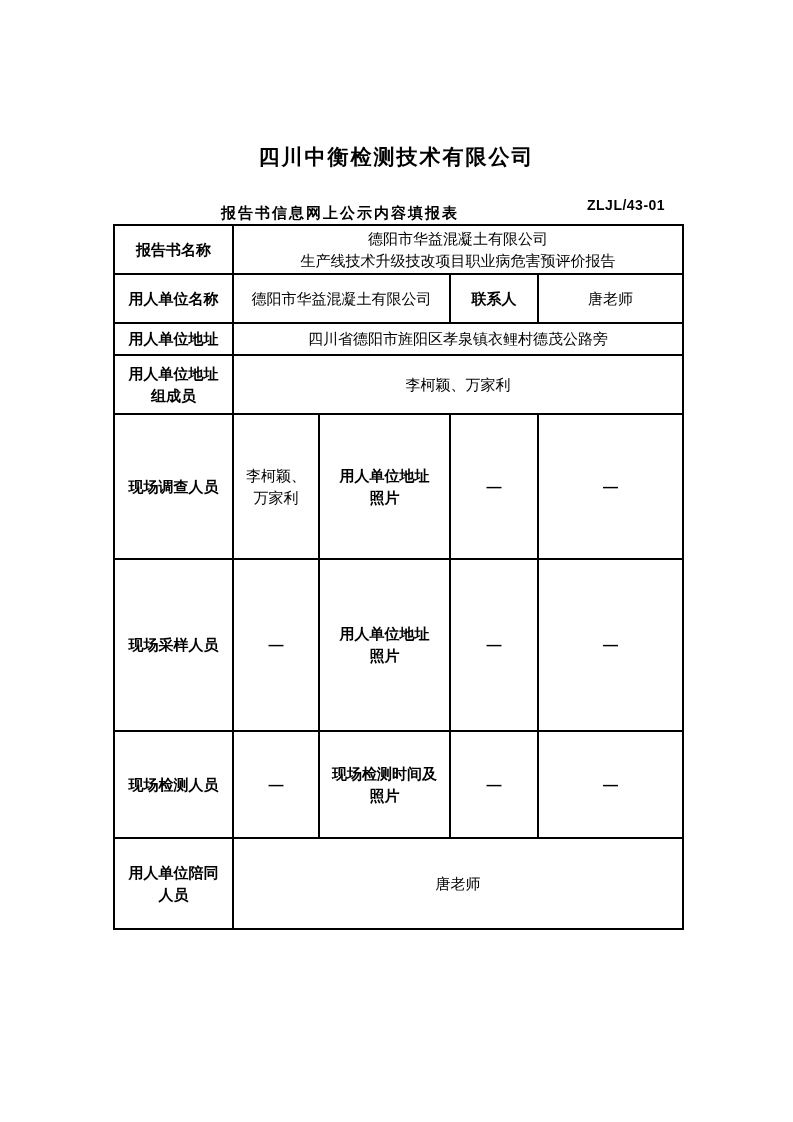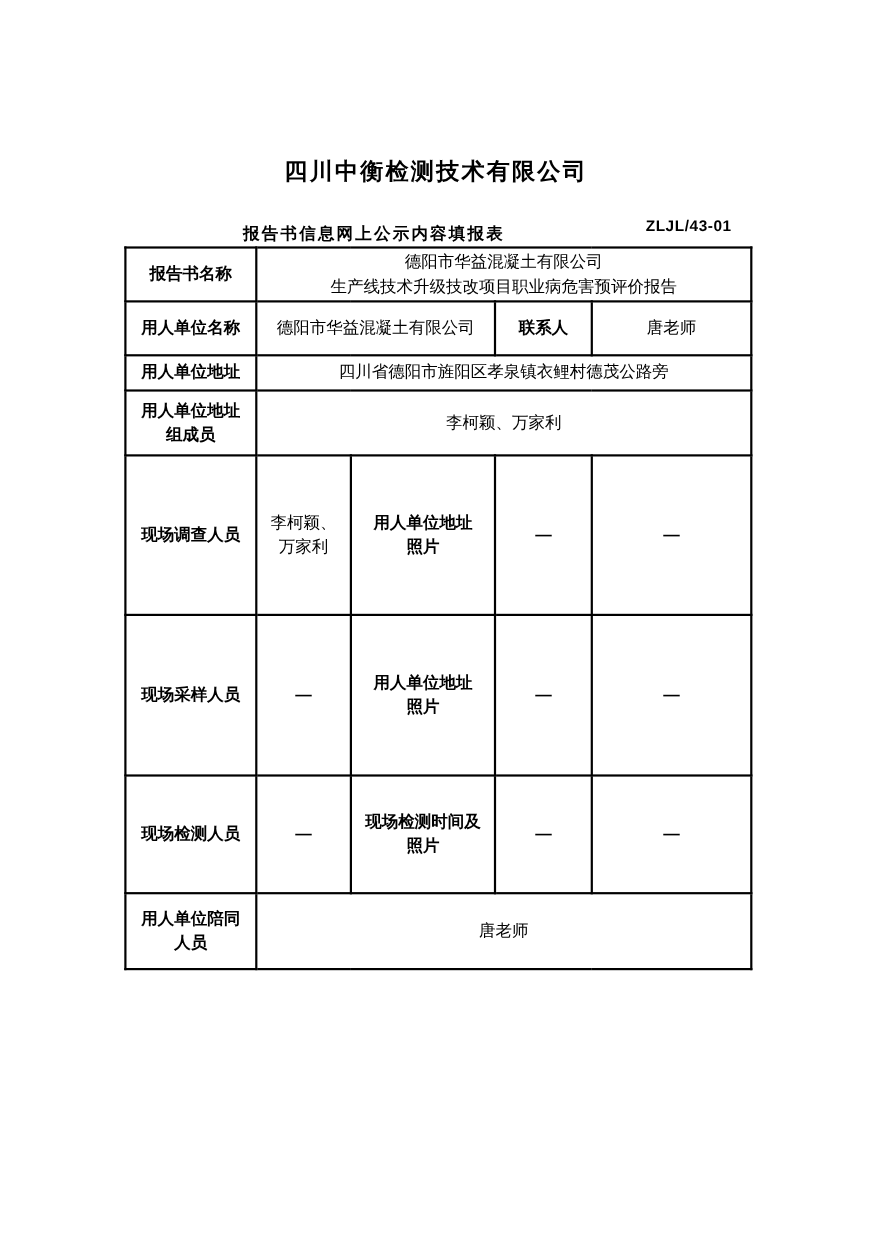--- a/index.html
+++ b/index.html
@@ -111,37 +111,37 @@
       </tr>
       <tr style="height:145px">
         <td>现场调查人员</td>
         <td class="val">李柯颖、
 万家利</td>
         <td>用人单位地址
 照片</td>
         <td>—</td>
         <td>—</td>
       </tr>
-      <tr style="height:146px">
+      <tr style="height:172px">
         <td>现场采样人员</td>
         <td>—</td>
         <td>用人单位地址
 照片</td>
         <td>—</td>
         <td>—</td>
       </tr>
       <tr style="height:107px">
         <td>现场检测人员</td>
         <td>—</td>
         <td>现场检测时间及
 照片</td>
         <td>—</td>
         <td>—</td>
       </tr>
-      <tr style="height:69px">
+      <tr style="height:91px">
         <td>用人单位陪同
 人员</td>
         <td class="val" colspan="4">唐老师</td>
       </tr>
     </tbody>
   </table>
 
 </div>
 
 </body></html>

